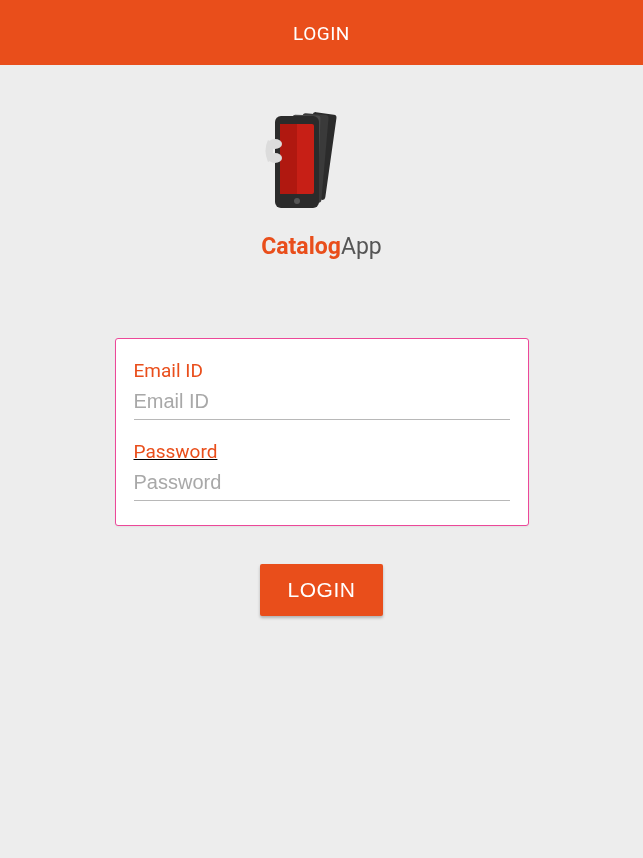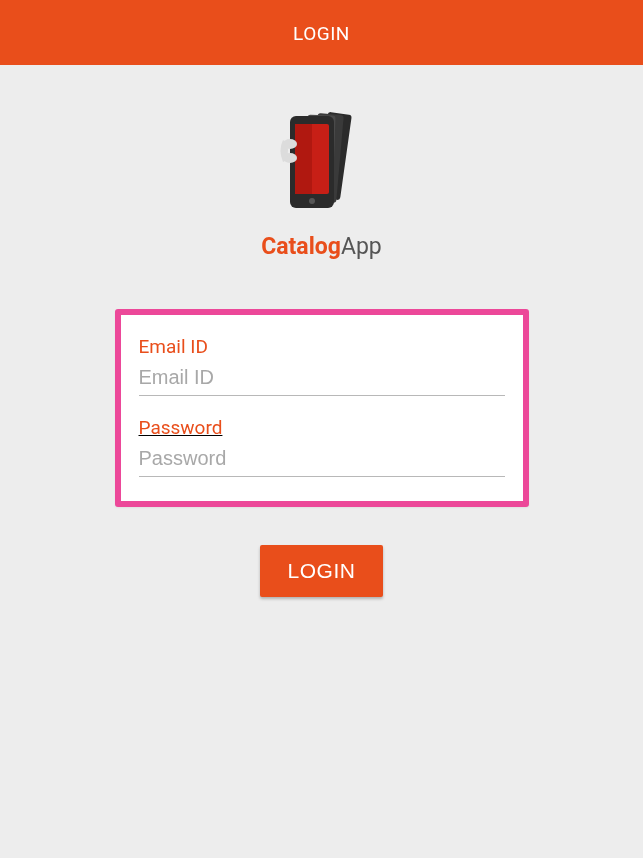--- a/index.html
+++ b/index.html
@@ -25,37 +25,36 @@
     }
     .main {
       display: flex;
       flex-direction: column;
       align-items: center;
     }
     .logo-block {
       margin-top: 45px;
       display: flex;
       flex-direction: column;
-      align-items: center;
     }
     .logo-text {
       margin-top: 14px;
       font-size: 23px;
       font-weight: 400;
       color: #555;
     }
     .logo-text .bold {
       font-weight: 700;
       color: #e94e1b;
     }
     .card {
-      margin-top: 49px;
+      margin-top: 78px;
       width: 414px;
       background: #ffffff;
-      border: 6px solid #ec4899;
+      border: 1px solid #ec4899;
       border-radius: 3px;
       box-shadow: 0 1px 2px rgba(0,0,0,0.05);
       padding: 20px 18px 24px 18px;
     }
     .field {
       margin-bottom: 20px;
     }
     .field:last-child {
       margin-bottom: 0;
       text-decoration: underline;

